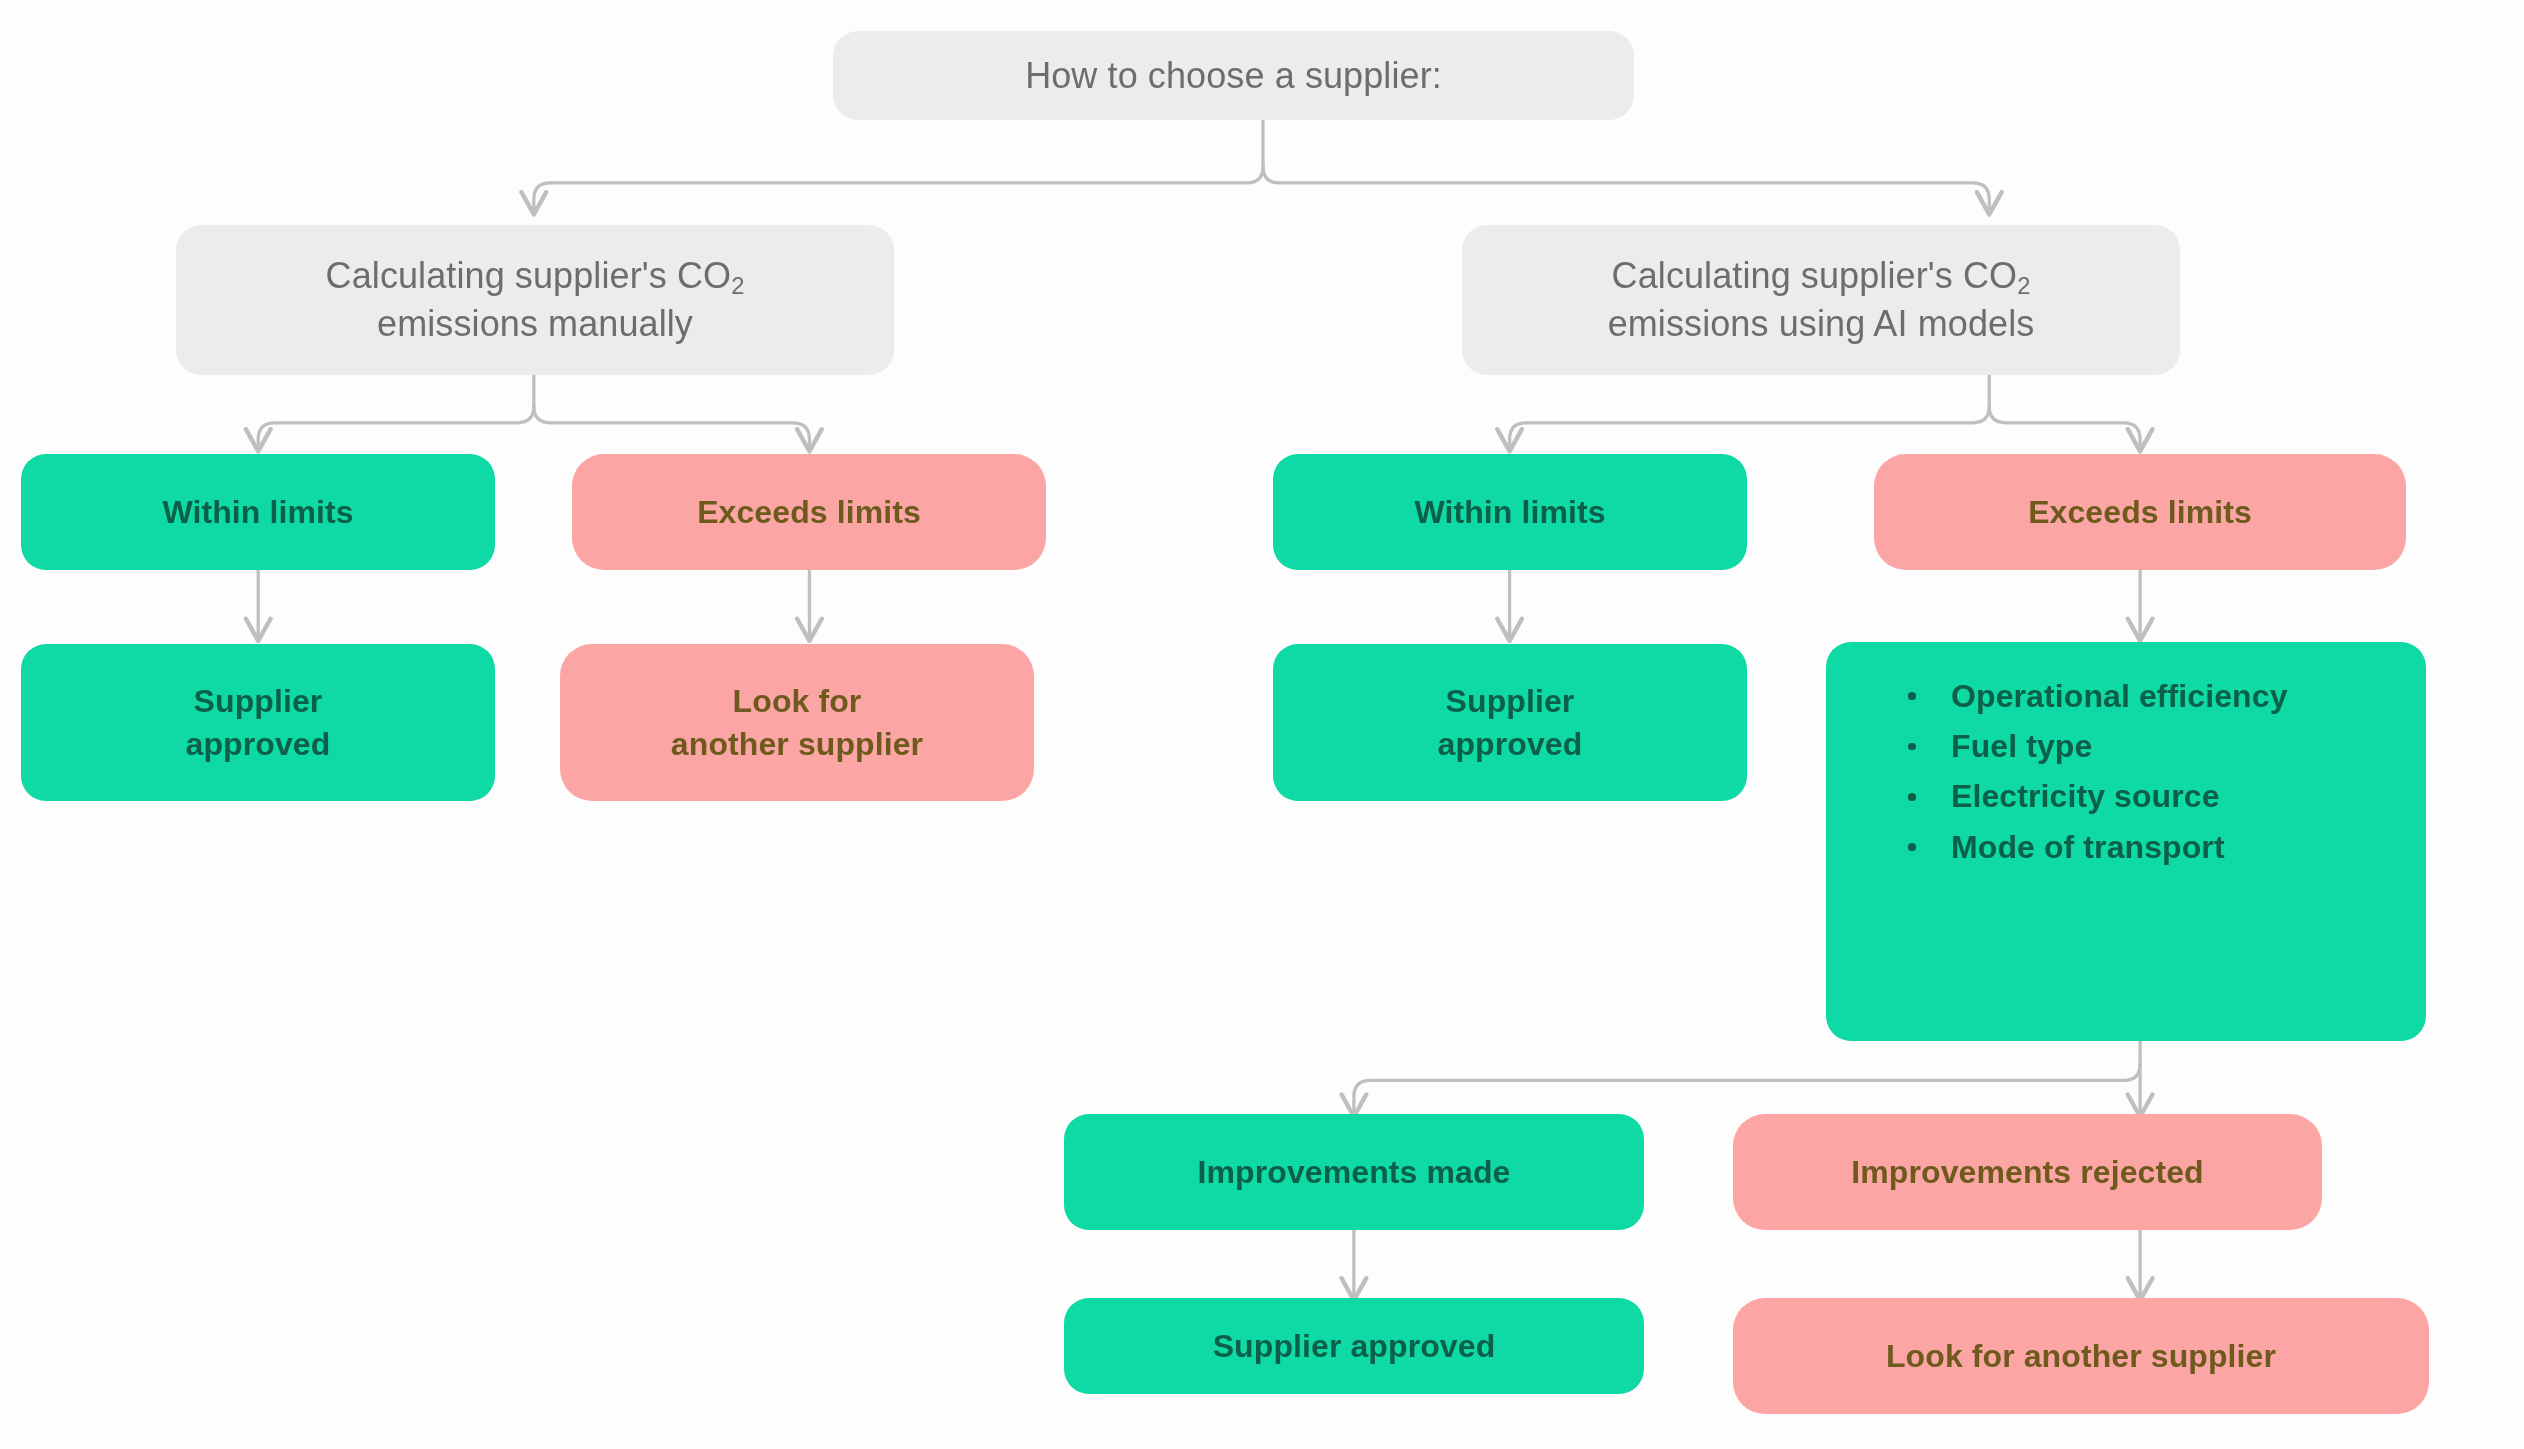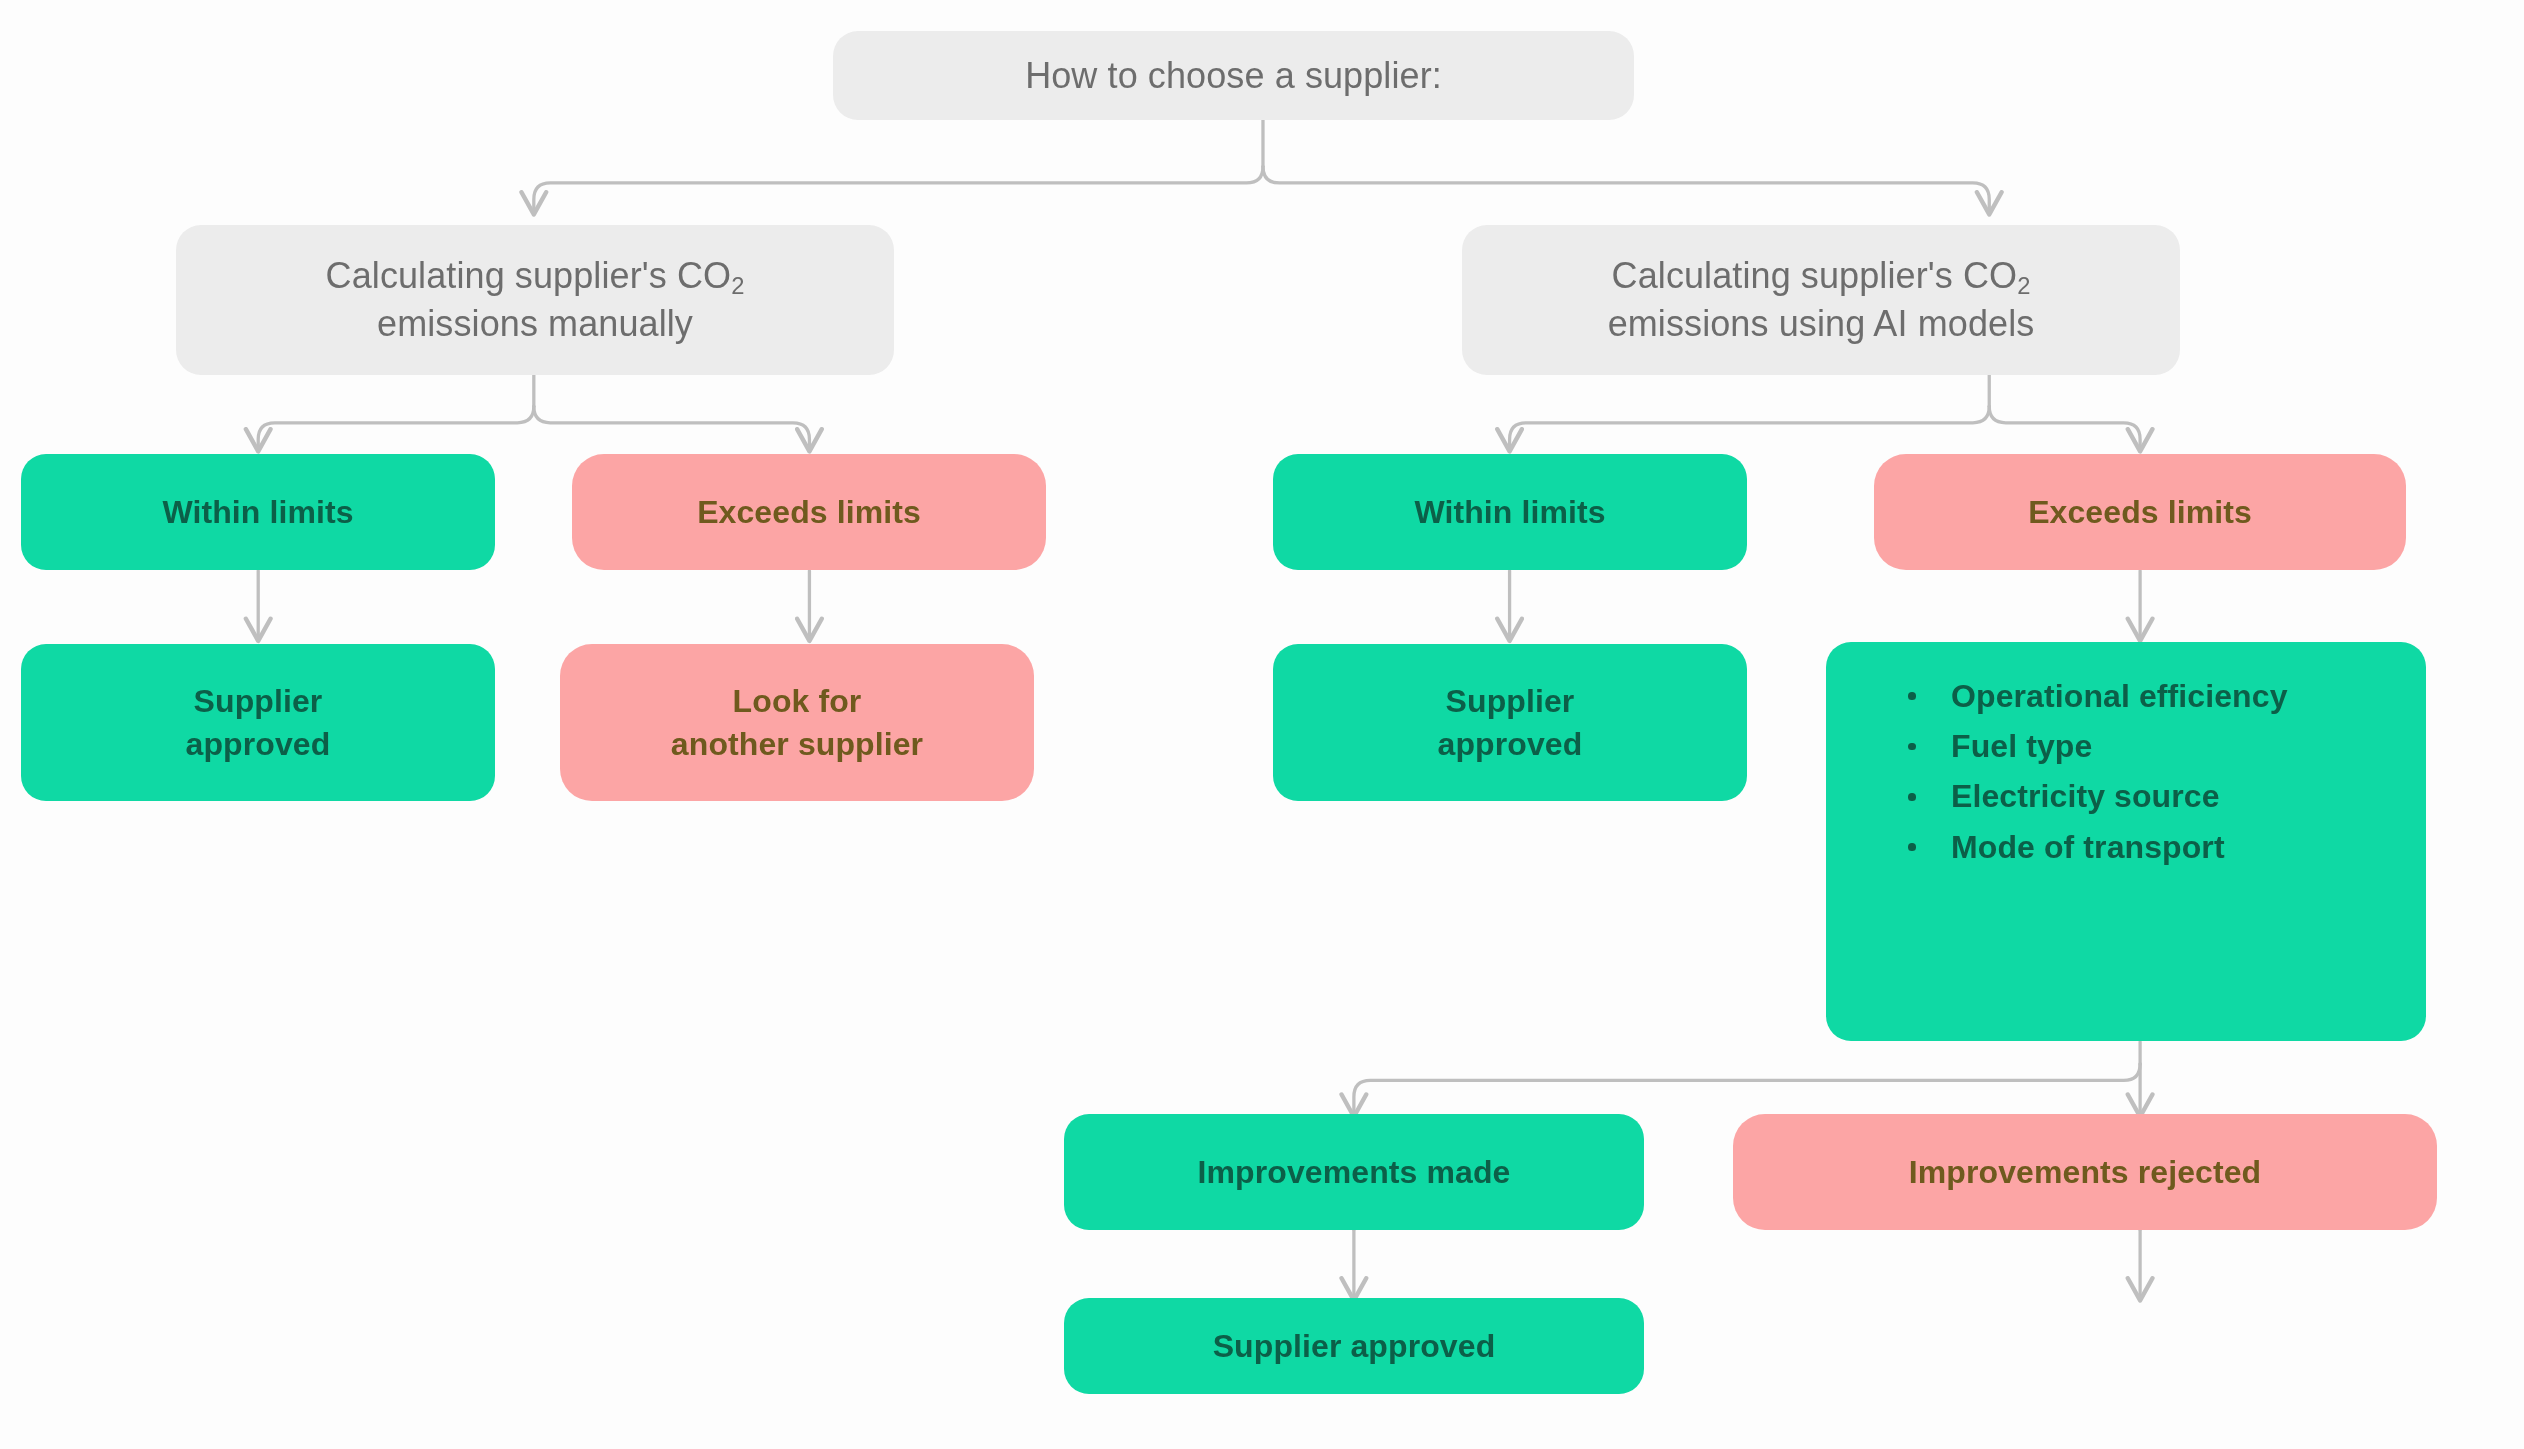--- a/index.html
+++ b/index.html
@@ -189,23 +189,26 @@
       <li>Fuel type</li>
       <li>Electricity source</li>
       <li>Mode of transport</li>
     </ul>
   </div>
 
   <div class="node green" style="left:1064px; top:1114px; width:580px; height:116px;">
     <span class="line">Improvements made</span>
   </div>
 
-  <div class="node yellow" style="left:1733px; top:1114px; width:704px; height:116px;">
+  <div class="node yellow" style="left:1733px; top:1114px; width:589px; height:116px;">
     <span class="line">Improvements rejected</span>
   </div>
 
   <div class="node green" style="left:1064px; top:1298px; width:580px; height:96px;">
     <span class="line">Supplier approved</span>
   </div>
 
+  <div class="node yellow" style="left:1733px; top:1298px; width:696px; height:116px;">
+    <span class="line">Look for another supplier</span>
+  </div>
 
 </div>
 
 
 </body></html>

